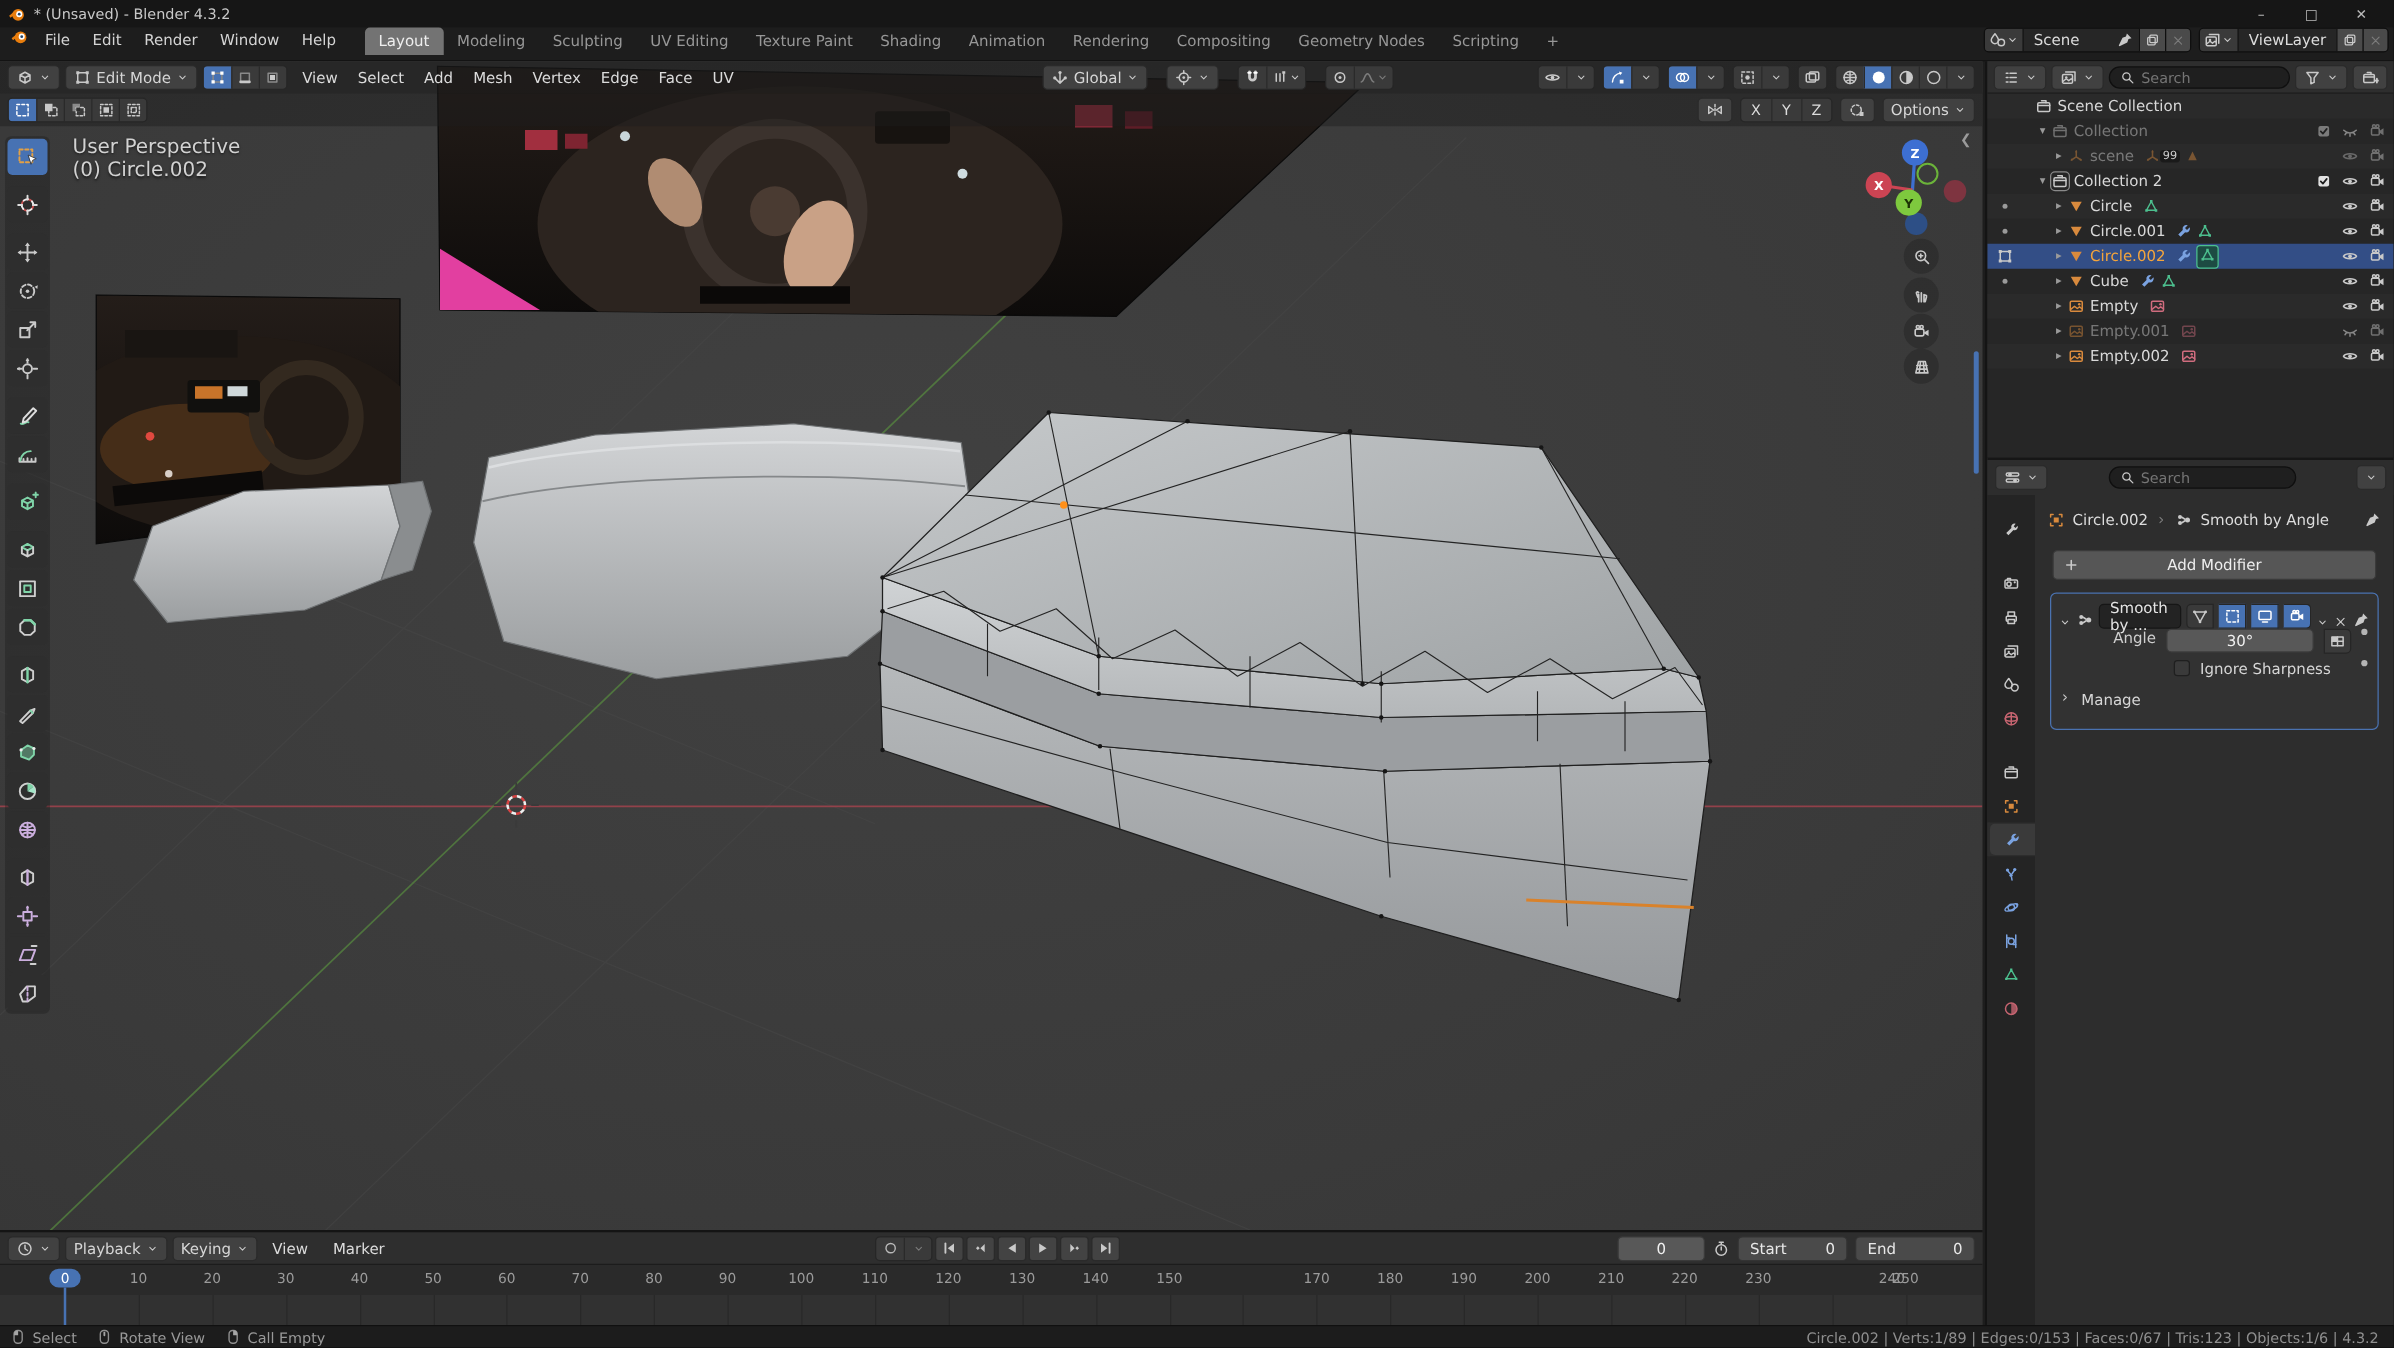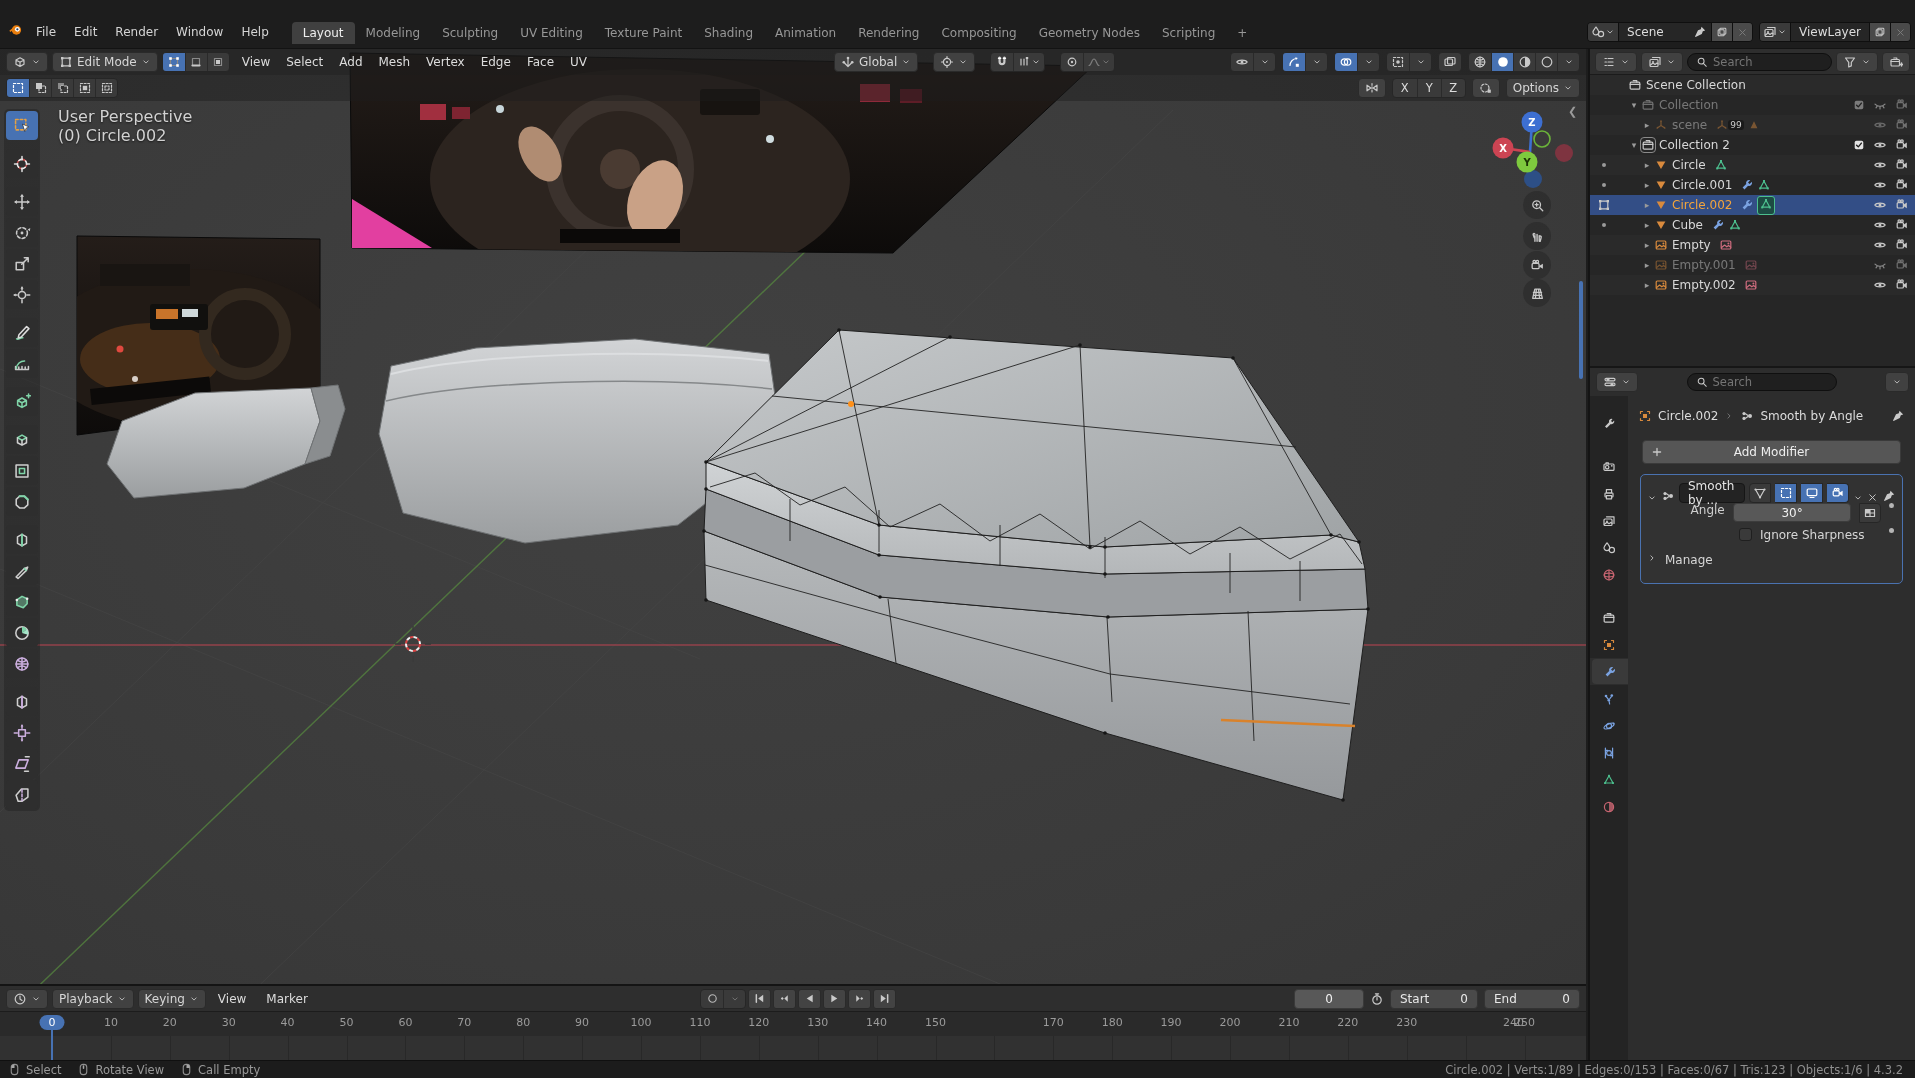--- a/index.html
+++ b/index.html
@@ -10,21 +10,21 @@
   .orange{color:#d98a3d}.teal{color:#4cbf8e}.blue{color:#7aa2e0}.pink{color:#cf6c7e}.dimc{color:#7c7c7c}.red{color:#c66470}
   
   #titlebar{position:absolute;left:0;top:0;width:1915px;height:22px;background:#161616;display:flex;align-items:center;padding:0 6px;color:#c9c9c9}
   #titlebar .title{margin-left:6px;font-size:11.5px}
   #wincontrols{margin-left:auto;display:flex}
   #wincontrols span{width:40px;text-align:center;font-size:11px;color:#bbb;cursor:default}
   #topbar{position:absolute;left:0;top:22px;width:1915px;height:27px;background:#1d1d1d;display:flex;align-items:flex-start;border-bottom:1px solid #131313}
   .menu{padding:3px 9px;border-radius:3px;color:#d4d4d4}
   #wstabs{display:flex;align-items:center;margin-left:14px}
   .wtab{padding:4px 11px;color:#979797;border-radius:4px 4px 0 0;font-size:12px}
-  .wtab.active{background:#404040;color:#eee}
+  .wtab.active{background:#737373;color:#eee}
   #tb-right{margin-left:auto;display:flex;align-items:center;gap:6px;padding-right:4px}
   .dbsel{display:flex;align-items:center;background:#262626;border:1px solid #0f0f0f;border-radius:4px;height:20px;overflow:hidden}
   .dbsel .ictile{background:#3a3a3a;align-self:stretch;display:flex;align-items:center;padding:0 3px;border-right:1px solid #0f0f0f}
   .dbsel .nm{padding:0 8px;color:#ddd;min-width:70px}
   .dbsel .sq{background:#4a4a4a;align-self:stretch;display:flex;align-items:center;padding:0 4px;border-left:1px solid #0f0f0f}
   
   #viewport{position:absolute;left:0;top:49px;width:1586px;height:935px;background:radial-gradient(ellipse at 45% 40%,#414141 0%,#3a3a3a 70%,#363636 100%);overflow:hidden}
   #vpcanvas{position:absolute;left:0;top:0}
   .vprow{position:absolute;left:0;right:0;display:flex;align-items:center;gap:4px;padding:0 6px}
   #vphdr{top:0;height:26px;background:rgba(28,28,28,.62)}
@@ -112,20 +112,36 @@
   
   #statusbar{position:absolute;left:0;top:1060px;width:1915px;height:18px;background:#1c1c1c;border-top:1px solid #101010;display:flex;align-items:center;padding:0 8px;color:#999;font-size:11.5px}
   .sbitem{display:flex;align-items:center;gap:5px;margin-right:16px}
   #sbstats{margin-left:auto;color:#8f8f8f;padding-right:4px}
 </style>
 </head>
 <body>
 
 <div id="app">
 
+  <div id="titlebar">
+    <span class="ic">
+        <svg viewBox="0 0 16 16" width="15" height="15">
+          <circle cx="9" cy="8.5" r="5" fill="#e87d0d"></circle>
+          <circle cx="10" cy="7.8" r="2.6" fill="#fff"></circle>
+          <circle cx="10" cy="7.8" r="1.2" fill="#23456d"></circle>
+          <path d="M2 10l5-4" stroke="#e87d0d" stroke-width="2"></path>
+        </svg>
+      </span>
+    <span class="title">* (Unsaved) - Blender 4.3.2</span>
+    <div id="wincontrols">
+      <span>–</span>
+      <span>□</span>
+      <span>✕</span>
+    </div>
+  </div>
 
   <div id="topbar">
     <span class="ic" style="margin:0 4px 0 8px">
         <svg viewBox="0 0 16 16" width="15" height="15">
           <circle cx="9" cy="8.5" r="5" fill="#e87d0d"></circle>
           <circle cx="10" cy="7.8" r="2.6" fill="#fff"></circle>
           <circle cx="10" cy="7.8" r="1.2" fill="#23456d"></circle>
           <path d="M2 10l5-4" stroke="#e87d0d" stroke-width="2"></path>
         </svg>
       </span>

